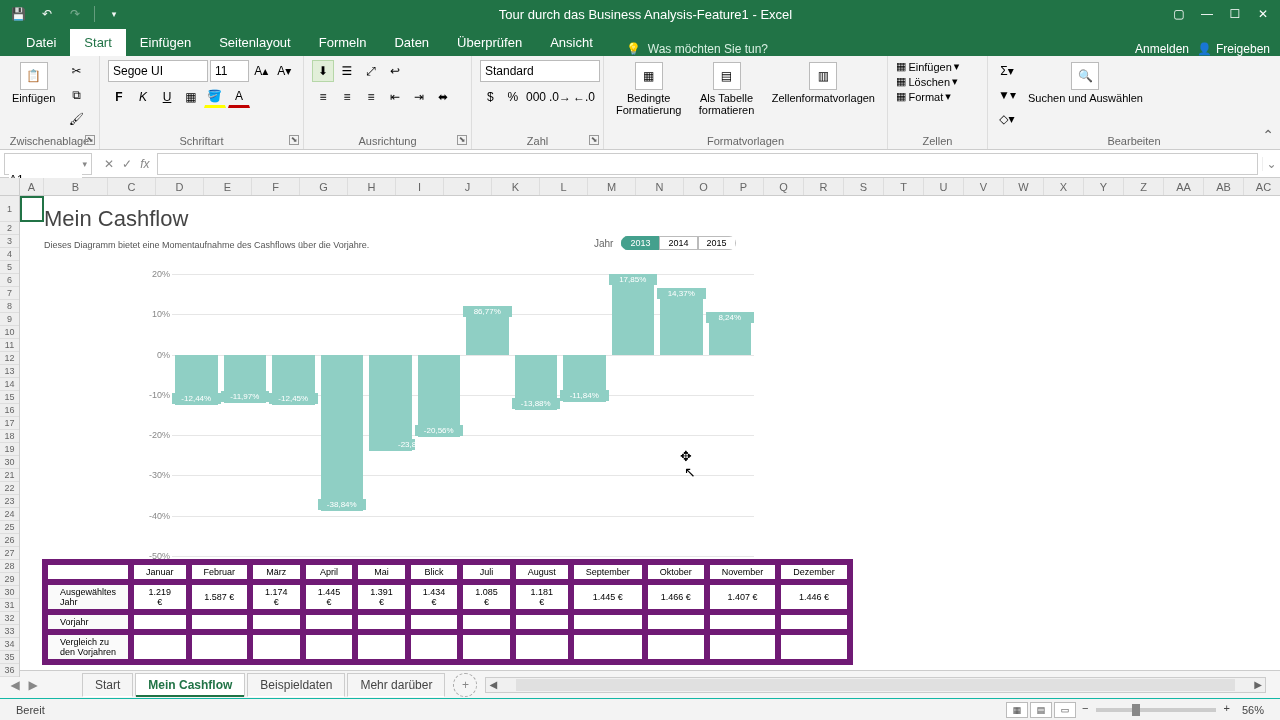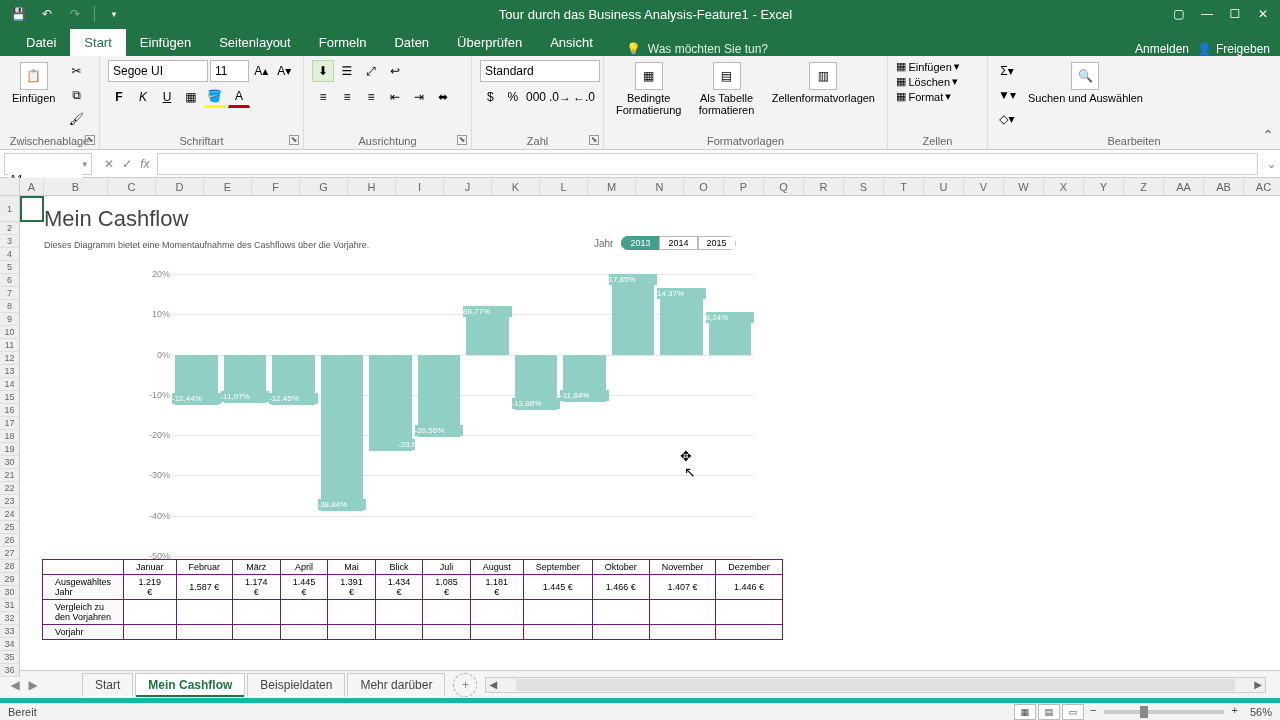--- a/index.html
+++ b/index.html
@@ -66,43 +66,43 @@
 .jahrlbl { color: #666; }
 .jahrbtns { display: flex; border-radius: 7px; overflow: hidden; }
 .jahrbtn { border: 1px solid #bbb; padding: 1px 8px; font-size: 9px; cursor: pointer; background: #fff; }
 .jahrbtn.active { background: #44a08d; color: #fff; border-color: #44a08d; }
 .chart { position: absolute; left: 110px; top: 78px; width: 624px; height: 282px; }
 .axis-line { position: absolute; left: 42px; right: 0; height: 1px; background: #e6e6e6; }
 .axis-lbl { position: absolute; right: calc(100% - 40px); font-size: 9px; color: #888; transform: translateY(-50%); }
 .bars { position: absolute; left: 42px; right: 0; top: 0; bottom: 0; display: flex; }
 .barcol { flex: 1; position: relative; }
 .bar { position: absolute; left: 3px; right: 3px; background: #8fcfc4; }
-.barlbl { position: absolute; left: 0; right: 0; text-align: left; font-size: 8px; color: #fff; background: #8fcfc4; padding: 1px 0; }
+.barlbl { position: absolute; left: 0; right: 0; text-align: center; font-size: 8px; color: #fff; background: #8fcfc4; padding: 1px 0; }
 .datatbl { position: absolute; left: 22px; top: 363px; width: 712px; border-collapse: collapse; font-size: 9px; }
-.datatbl th, .datatbl td { border: 1px solid #701a75; padding: 2px 12px; text-align: center; }
+.datatbl th, .datatbl td { border: 6px solid #701a75; padding: 2px 12px; text-align: center; }
 .datatbl th { font-weight: normal; }
 .datatbl td.rowhdr-c { text-align: left; background: #fafafa; }
 .footnote { position: absolute; left: 200px; top: 426px; font-size: 9px; color: #777; }
 .cursor-move { position: absolute; left: 660px; top: 252px; font-size: 14px; pointer-events: none; }
 
 
 .sheettabs { height: 28px; background: #f5f5f5; border-top: 1px solid #ccc; display: flex; align-items: center; padding: 0 6px; }
 .navarr { width: 18px; text-align: center; color: #888; cursor: pointer; font-size: 12px; }
 .stab { padding: 4px 12px; border: 1px solid #ccc; background: #fff; margin-right: 2px; font-size: 12px; color: #217346; cursor: pointer; border-bottom-color: #fff; position: relative; }
 .stab::after { content: ''; position: absolute; left: 0; right: 0; bottom: -1px; height: 2px; background: #217346; }
 .stab.inactive::after { display: none; }
 .stab.active { font-weight: bold; }
 .stab.inactive { background: #f5f5f5; color: #444; }
 .addsheet { width: 24px; height: 24px; border: 1px dashed #aaa; border-radius: 12px; display: flex; align-items: center; justify-content: center; margin-left: 6px; cursor: pointer; color: #888; }
 .hscroll { flex: 1; margin: 0 8px; height: 16px; background: #f0f0f0; border: 1px solid #ccc; display: flex; align-items: center; }
 .hscroll .hthumb { height: 12px; flex:1; margin:0 16px; background:#e0e0e0; }
 .hscroll .harr { width: 14px; text-align:center; font-size:10px; color:#666; cursor:pointer;}
 
 
-.statusbar { height: 22px; background: #f3f3f3; border-top: 5px solid #14b8a6; display: flex; align-items: center; font-size: 11px; padding: 0 8px; color: #444; }
+.statusbar { height: 22px; background: #f3f3f3; border-top: 1px solid #14b8a6; display: flex; align-items: center; font-size: 11px; padding: 0 16px; color: #444; }
 .statusbar .spacer { flex: 1; }
 .viewbtns { display: flex; gap: 2px; margin-right: 12px; }
 .viewbtn { width: 22px; height: 16px; border: 1px solid #bbb; background: #fff; cursor: pointer; display:flex;align-items:center;justify-content:center;font-size:9px; }
 .zoomslider { width: 120px; height: 4px; background: #ccc; position: relative; margin: 0 8px; }
 .zoomslider::before { content:'−'; position:absolute; left:-14px; top:-6px; }
 .zoomslider::after { content:'+'; position:absolute; right:-14px; top:-6px; }
 .zthumb { position:absolute; width:8px; height:12px; background:#888; top:-4px; left:30%; }
 </style>
 </head>
 <body>
@@ -468,36 +468,36 @@
                 <td>1.391 €</td>
                 <td>1.434 €</td>
                 <td>1.085 €</td>
                 <td>1.181 €</td>
                 <td>1.445 €</td>
                 <td>1.466 €</td>
                 <td>1.407 €</td>
                 <td>1.446 €</td>
               </tr>
               <tr>
-                <td class="rowhdr-c">Vergleich zu den Vorjahren</td>
+                <td class="rowhdr-c">Vorjahr</td>
                 <td></td>
                 <td></td>
                 <td></td>
                 <td></td>
                 <td></td>
                 <td></td>
                 <td></td>
                 <td></td>
                 <td></td>
                 <td></td>
                 <td></td>
                 <td></td>
               </tr>
               <tr>
-                <td class="rowhdr-c">Vorjahr</td>
+                <td class="rowhdr-c">Vergleich zu den Vorjahren</td>
                 <td></td>
                 <td></td>
                 <td></td>
                 <td></td>
                 <td></td>
                 <td></td>
                 <td></td>
                 <td></td>
                 <td></td>
                 <td></td>

